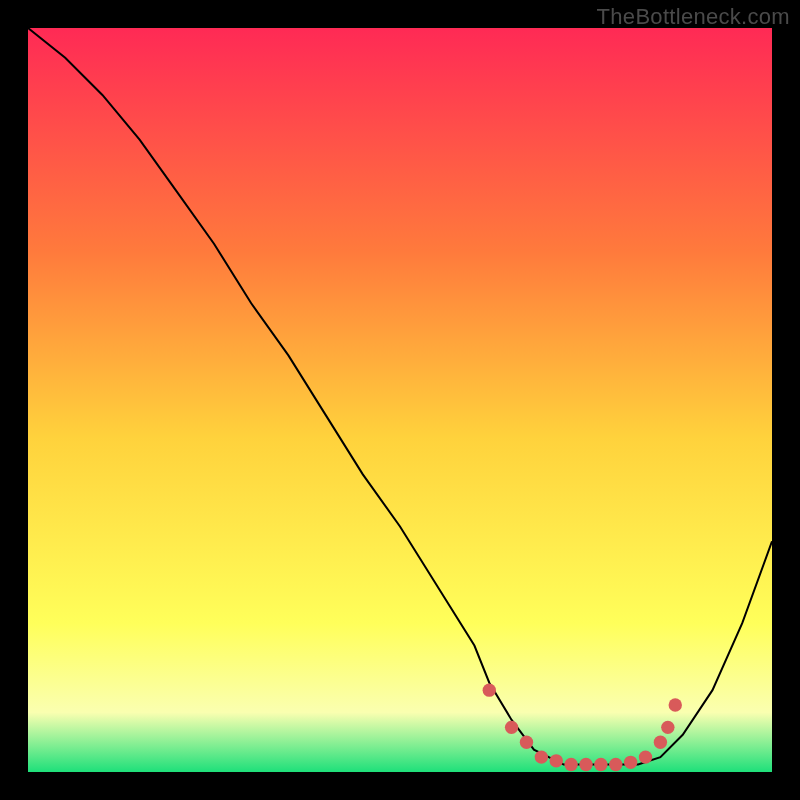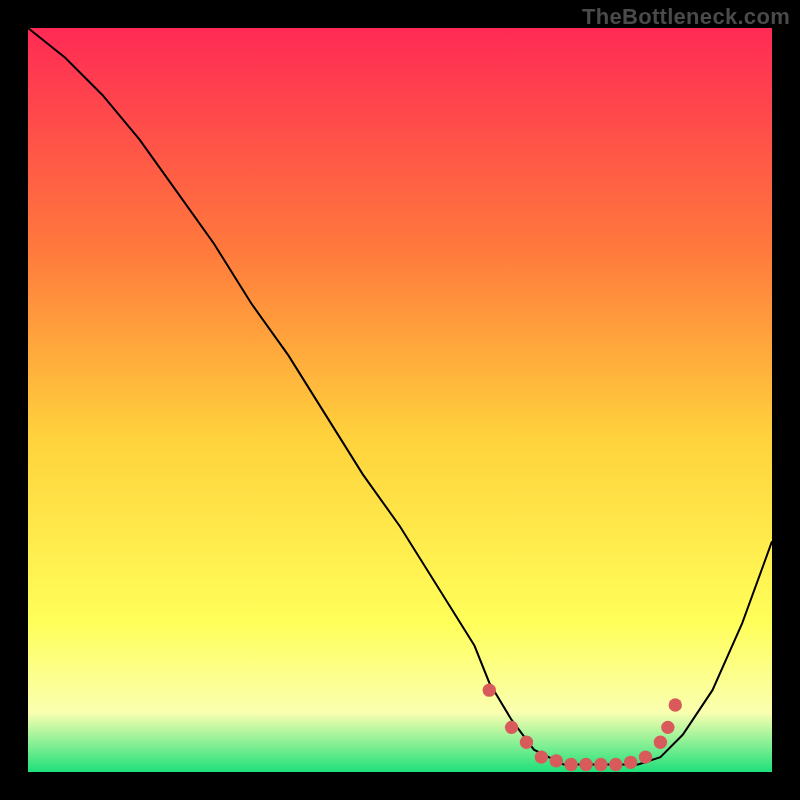--- a/index.html
+++ b/index.html
@@ -15,21 +15,21 @@
     width: 800px;
     height: 800px;
     background: #000;
   }
   .watermark {
     position: absolute;
     top: 4px;
     right: 10px;
     color: #4a4a4a;
     font-size: 22px;
-    font-weight: 700;
+    font-weight: 400;
     letter-spacing: 0.3px;
     z-index: 10;
   }
   .plot-area {
     position: absolute;
     left: 28px;
     top: 28px;
     width: 744px;
     height: 744px;
     overflow: hidden;

